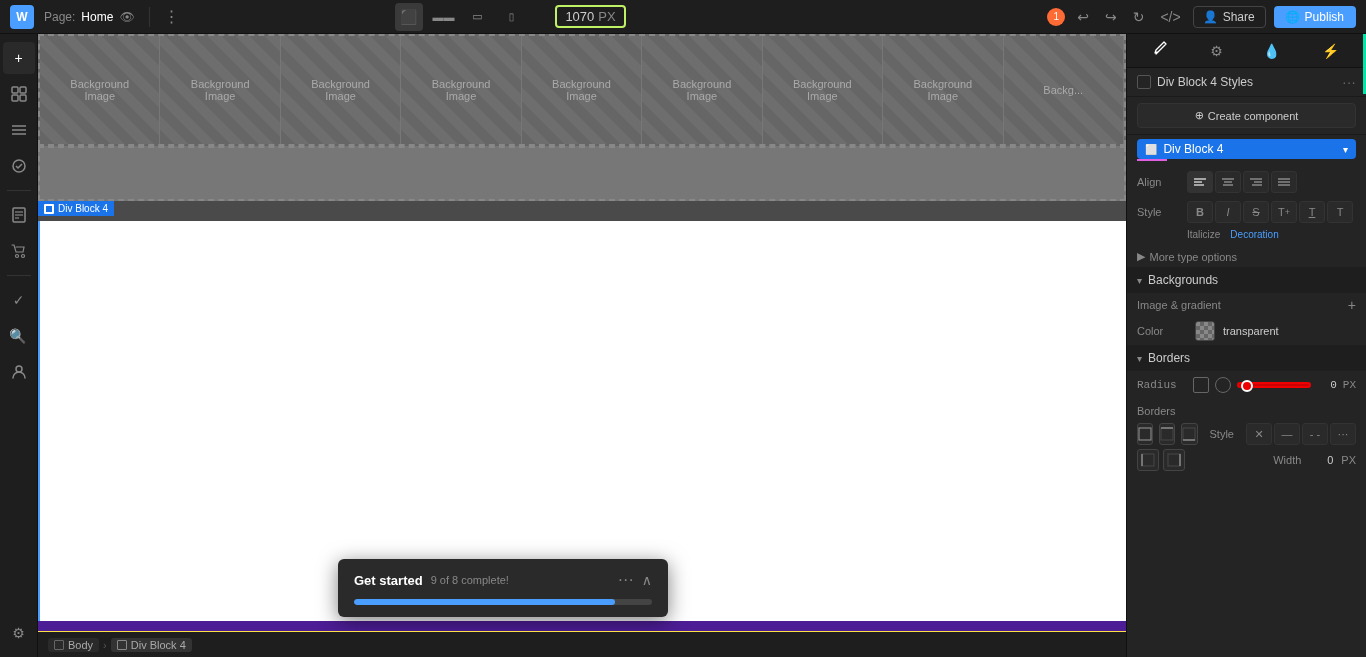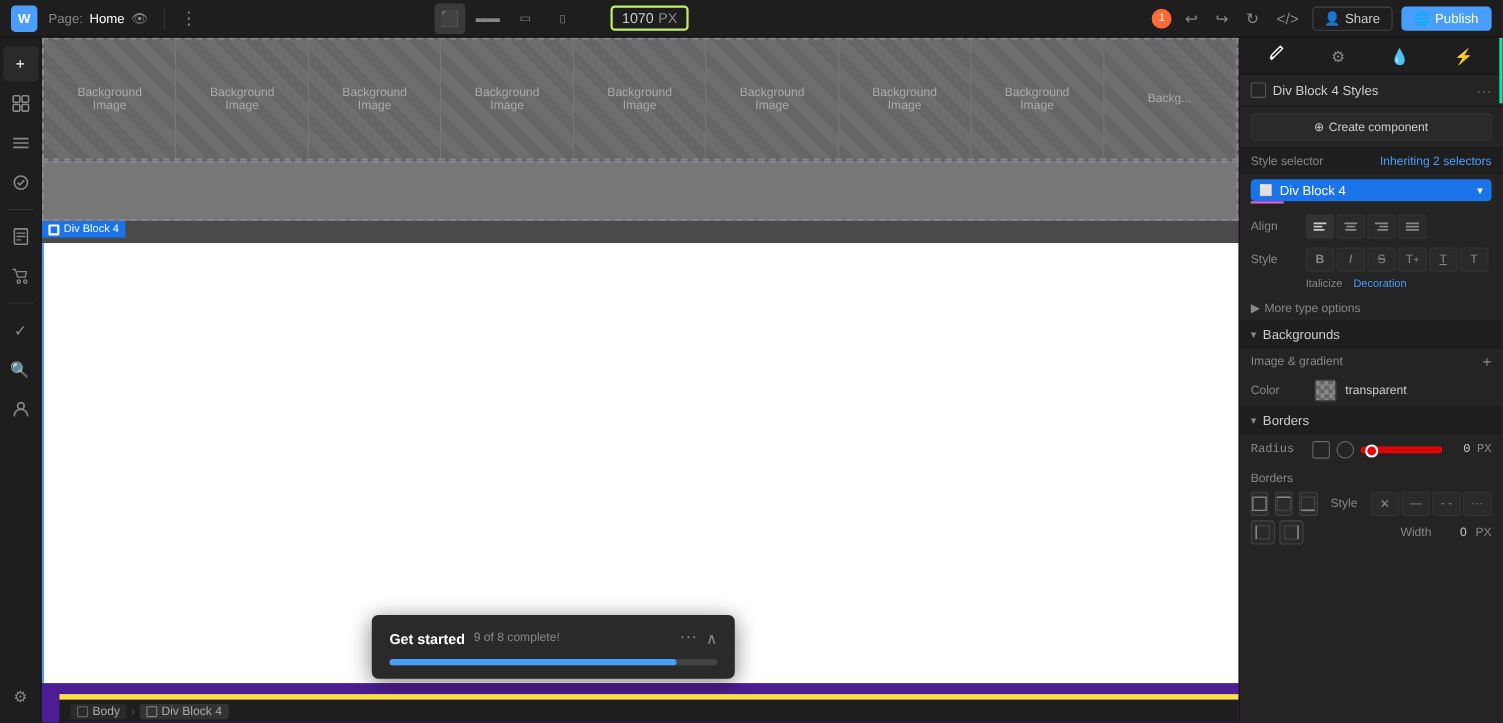--- a/index.html
+++ b/index.html
@@ -217,30 +217,30 @@
     .canvas-main {
       position: relative;
       background: #4a4a4a;
       margin: 0;
     }
 
     
     .breadcrumb-bar {
       height: 26px;
       background: #1e1e1e;
-      border-top: 5px solid #fde047;
+      border-top: 1px solid #fde047;
       display: flex;
       align-items: center;
       padding: 0 10px;
       gap: 4px;
       font-size: 11px;
       color: #888;
       position: absolute;
       bottom: 0;
-      left: 16px;
+      left: 0;
       right: 0;
     }
     .breadcrumb-item {
       display: flex;
       align-items: center;
       gap: 4px;
       padding: 1px 6px;
       border-radius: 3px;
       cursor: pointer;
       background: #2a2a2a;
@@ -802,24 +802,20 @@
       <span class="div-block-styles-more">···</span>
     </div>
 
     <div class="create-component-row">
       <button class="create-component-btn">
         <span>⊕</span>
         <span>Create component</span>
       </button>
     </div>
 
-    <div class="style-selector-row">
-      <span class="style-selector-label">Style selector</span>
-      <span class="style-selector-value">Inheriting 2 selectors</span>
-    </div>
 
     <div style="padding: 4px 10px 0;">
       <div class="selector-box">
         <span class="selector-box-icon">⬜</span>
         <span class="selector-box-text">Div Block 4</span>
         <span style="flex:1"></span>
         <span class="selector-box-arrow">▾</span>
       </div>
     </div>
 

